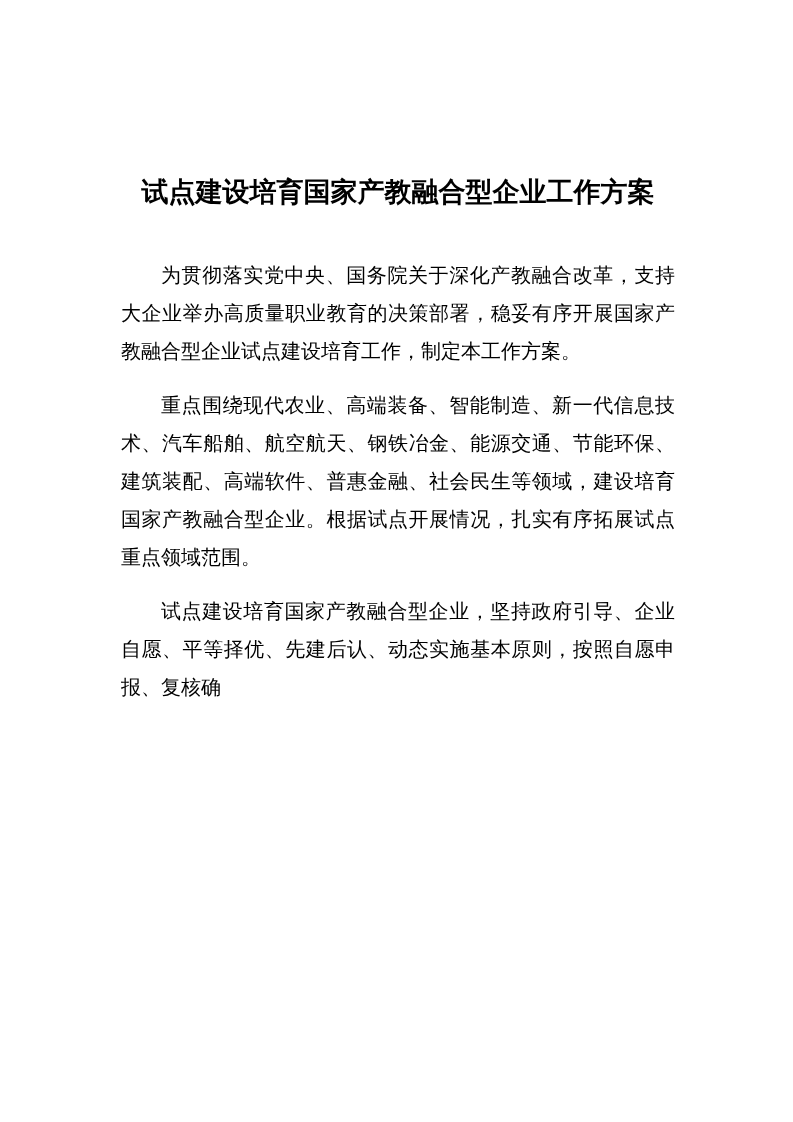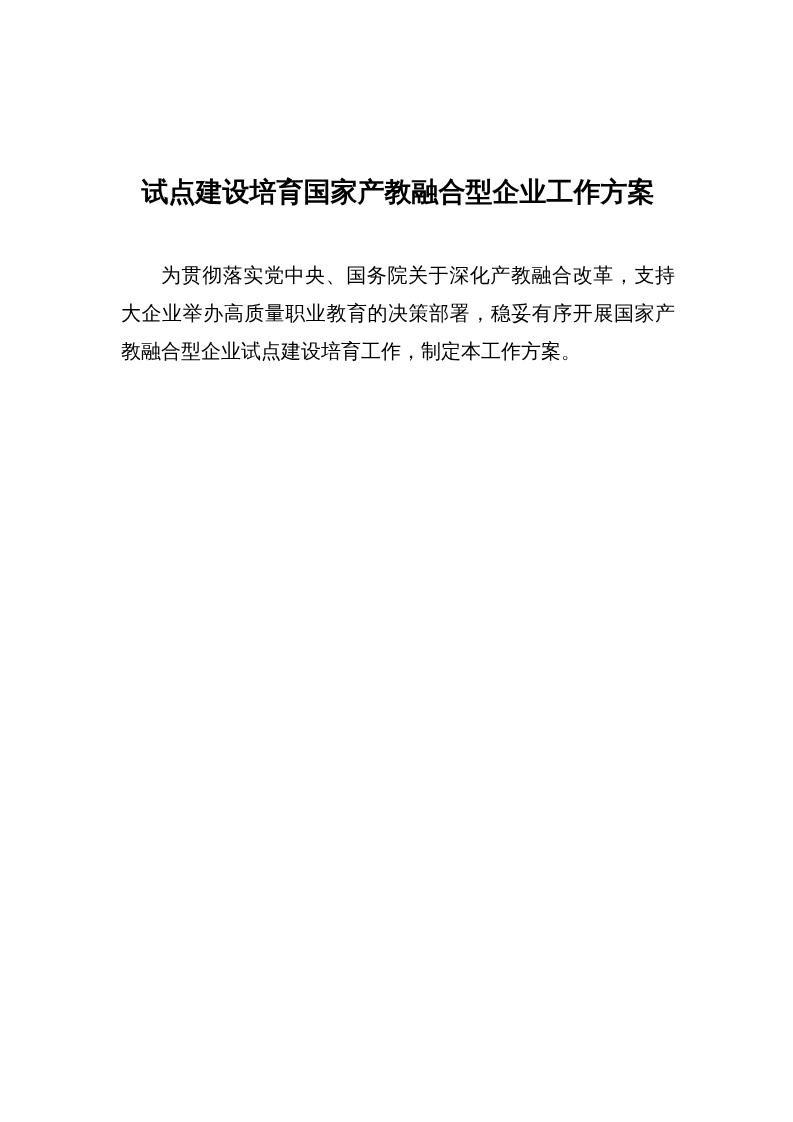--- a/index.html
+++ b/index.html
@@ -68,17 +68,19 @@
 </head>
 <body>
 
 <div class="page">
   <div class="content">
     <h1 class="doc-title">试点建设培育国家产教融合型企业工作方案</h1>
 
     <p class="body-para">为贯彻落实党中央、国务院关于深化产教融合改革，支持大企业举办高质量职业教育的决策部署，稳妥有序开展国家产教融合型企业试点建设培育工作，制定本工作方案。</p>
 
 
+    <p class="body-para">重点围绕现代农业、高端装备、智能制造、新一代信息技术、汽车船舶、航空航天、钢铁冶金、能源交通、节能环保、建筑装配、高端软件、普惠金融、社会民生等领域，建设培育国家产教融合型企业。根据试点开展情况，扎实有序拓展试点重点领域范围。</p>
 
+    <p class="body-para">试点建设培育国家产教融合型企业，坚持政府引导、企业自愿、平等择优、先建后认、动态实施基本原则，按照自愿申报、复核确</p>
   </div>
 
   <div class="page-number">1</div>
 </div>
 
 </body></html>

